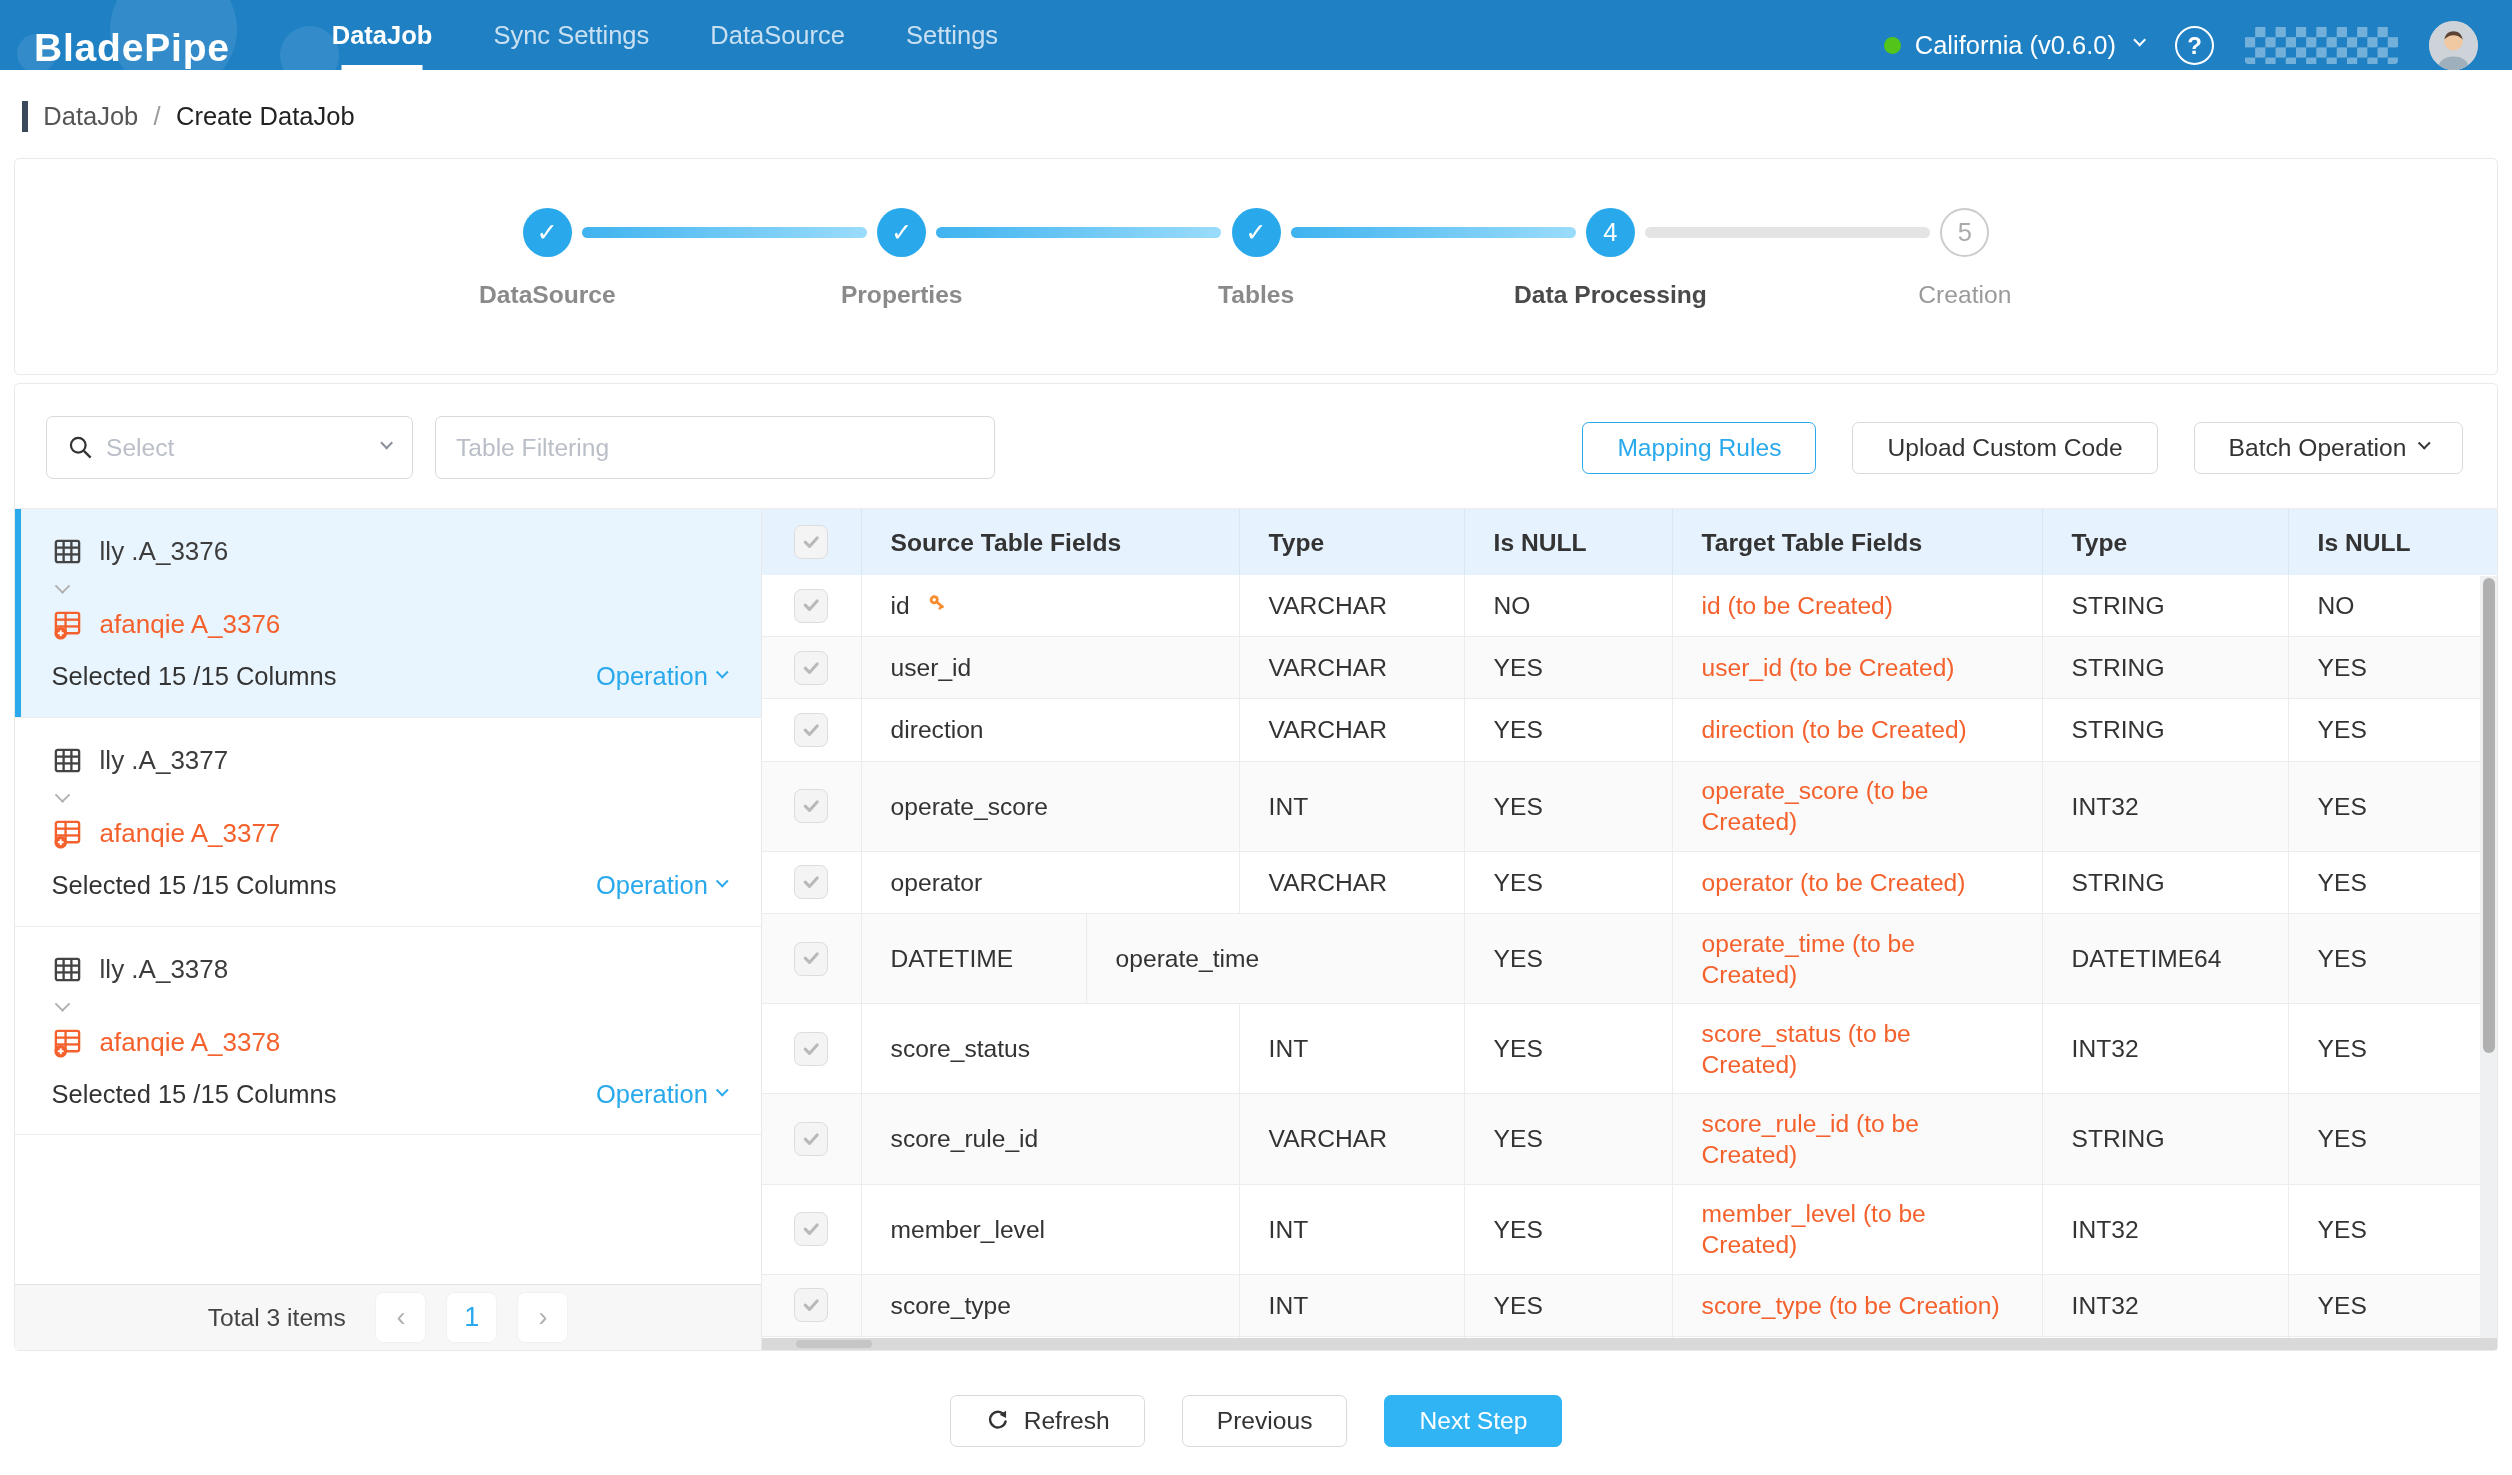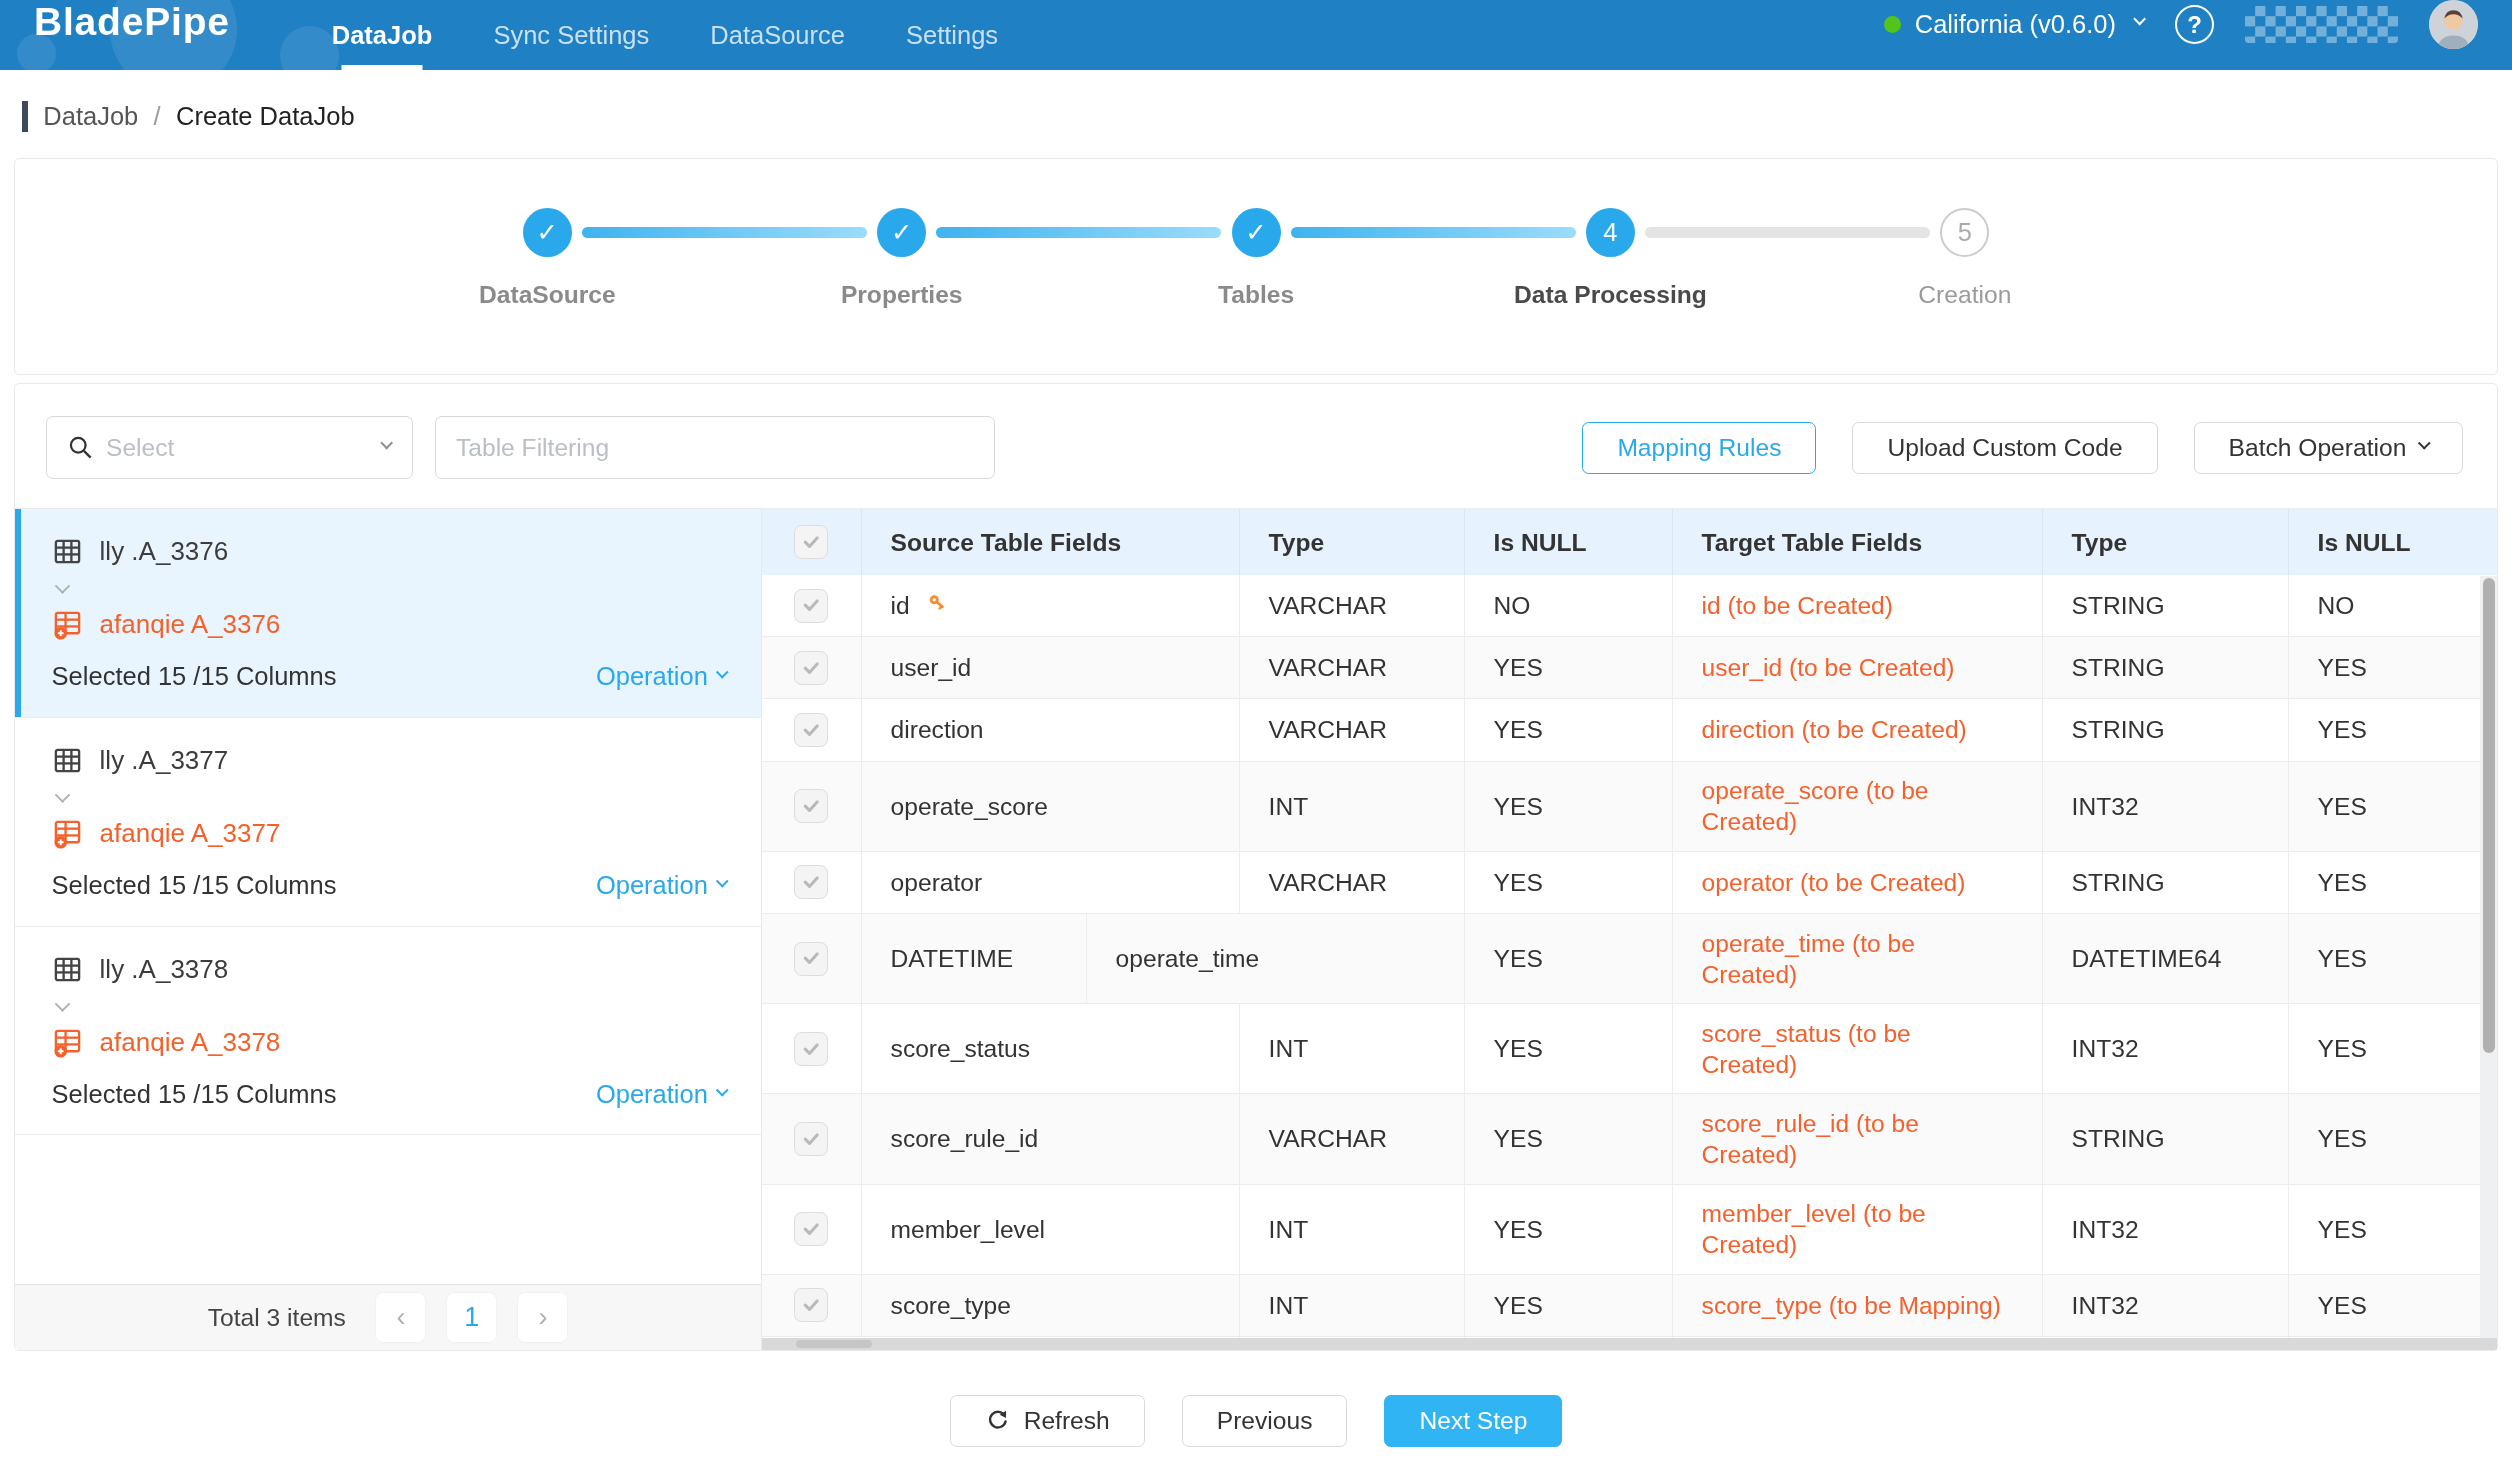--- a/index.html
+++ b/index.html
@@ -1,20 +1,20 @@
 <!DOCTYPE html>
 <html style="font-size:13.6px"><head>
 <meta charset="utf-8">
 <style>
   * { box-sizing: border-box; margin: 0; padding: 0; }
   html,body { width:2512px; height:1475px; overflow:hidden; background:#fff;
               font-family:"Liberation Sans", sans-serif; color:#333; }
 
   
-  .topbar { position:relative; height:70px; background:#1f81c4; display:flex; align-items:flex-start;
+  .topbar { position:relative; height:70px; background:#1f81c4; display:flex; align-items:flex-end;
             padding:0 34px; overflow:hidden; }
   .bubble { position:absolute; border-radius:50%; background:rgba(255,255,255,.09); }
   .b1 { width:127px; height:127px; left:110px; top:-34px; }
   .b2 { width:59px;  height:59px;  left:280px; top:25.5px; }
   .b3 { width:39px;  height:39px;  left:17px;  top:34px; }
   .logo { position:relative; font-size:39px; font-weight:bold; color:#fff; letter-spacing:0.8px; margin-right:102px; }
   .nav { display:flex; height:70px; align-items:center; gap:61px; position:relative; }
   .nav-item { position:relative; height:70px; display:flex; align-items:center; font-size:25.5px;
               color:#c9e0f2; cursor:pointer; }
   .nav-item[data-state="active"] { color:#fff; font-weight:bold; }
@@ -572,21 +572,21 @@
                   <polyline points="5,12 10,17 19,7" fill="none" stroke="#b9b9b9" stroke-width="3.6" stroke-linecap="round" stroke-linejoin="round"></polyline>
                 </svg>
               </span>
             </div>
             <div class="cell col-src">
               <span>score_type</span>
 
             </div>
             <div class="cell col-type">INT</div>
             <div class="cell col-null">YES</div>
-            <div class="cell col-target">score_type (to be Mapping)</div>
+            <div class="cell col-target">score_type (to be Creation)</div>
             <div class="cell col-ttype">INT32</div>
             <div class="cell col-tnull">YES</div>
           </div>
 
           <div class="trow">
             <div class="cell col-check">
               <span class="checkbox">
                 
               </span>
             </div>

